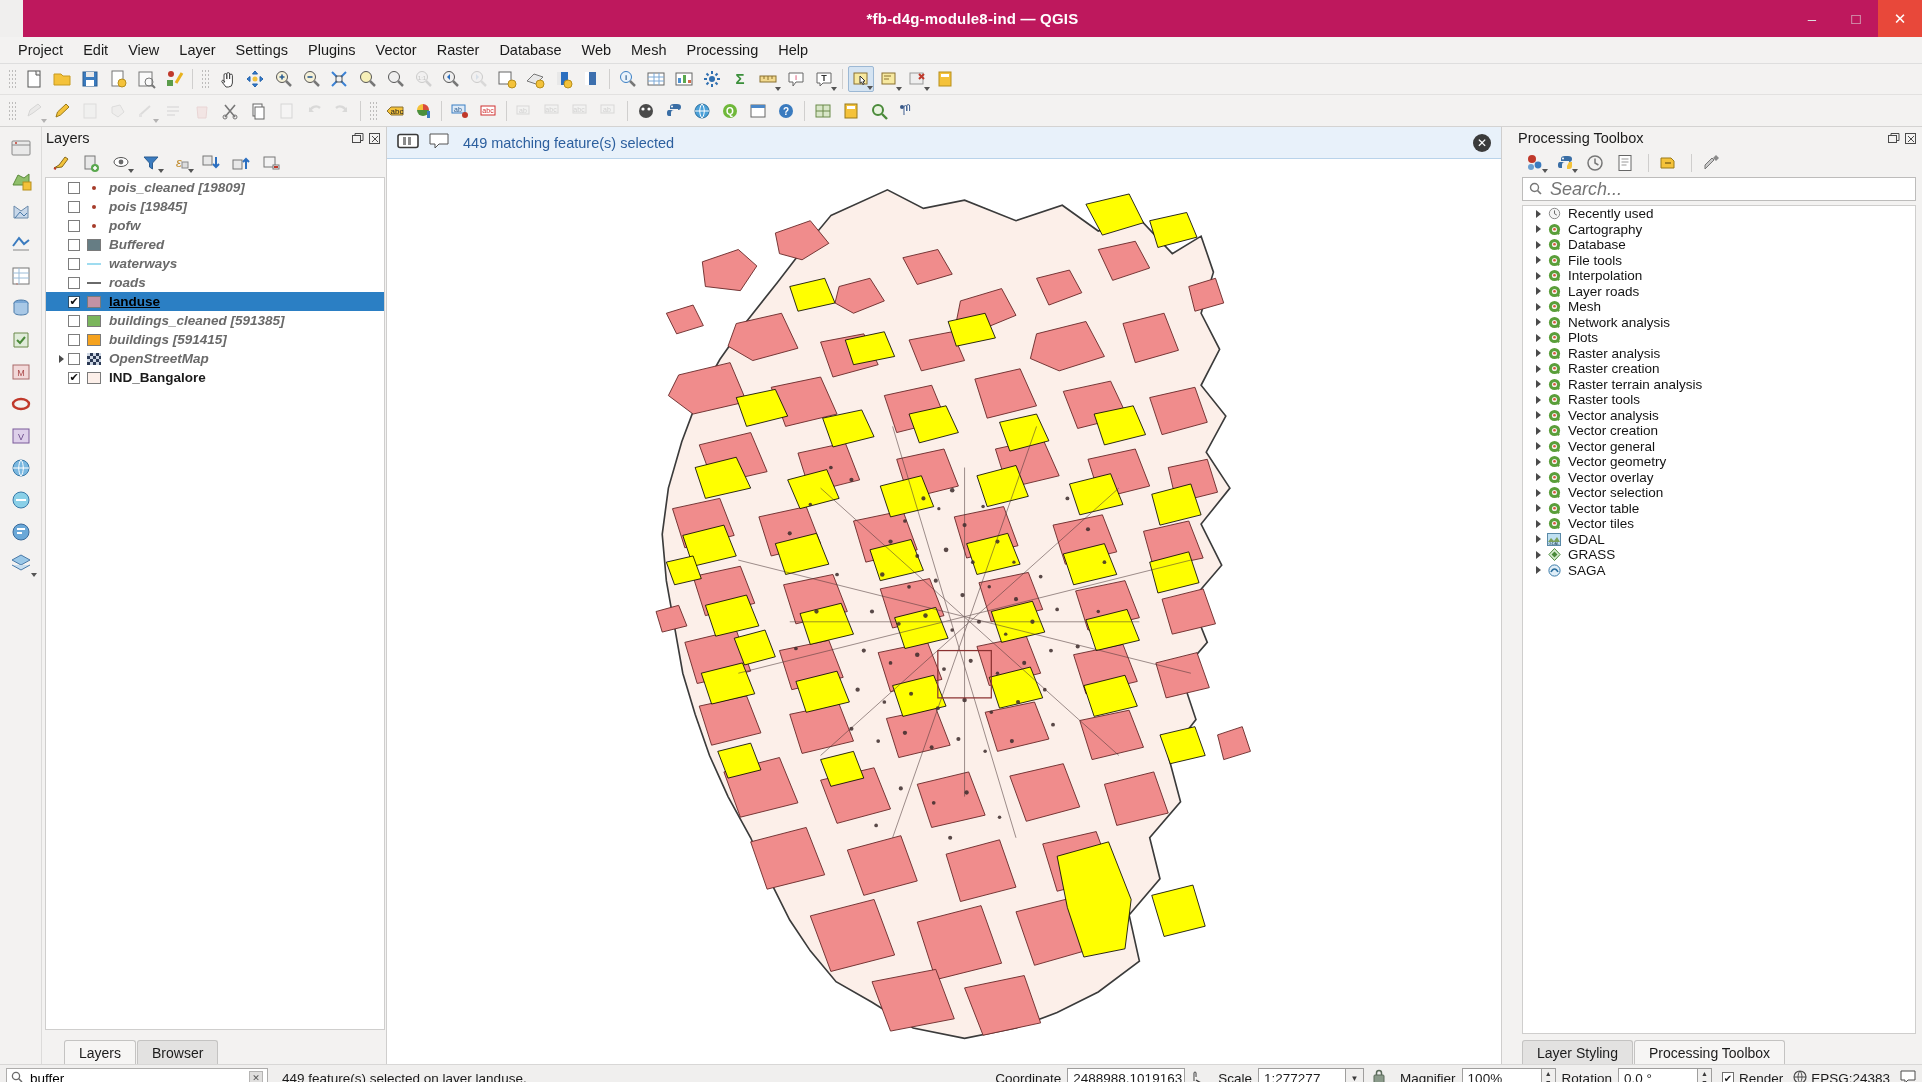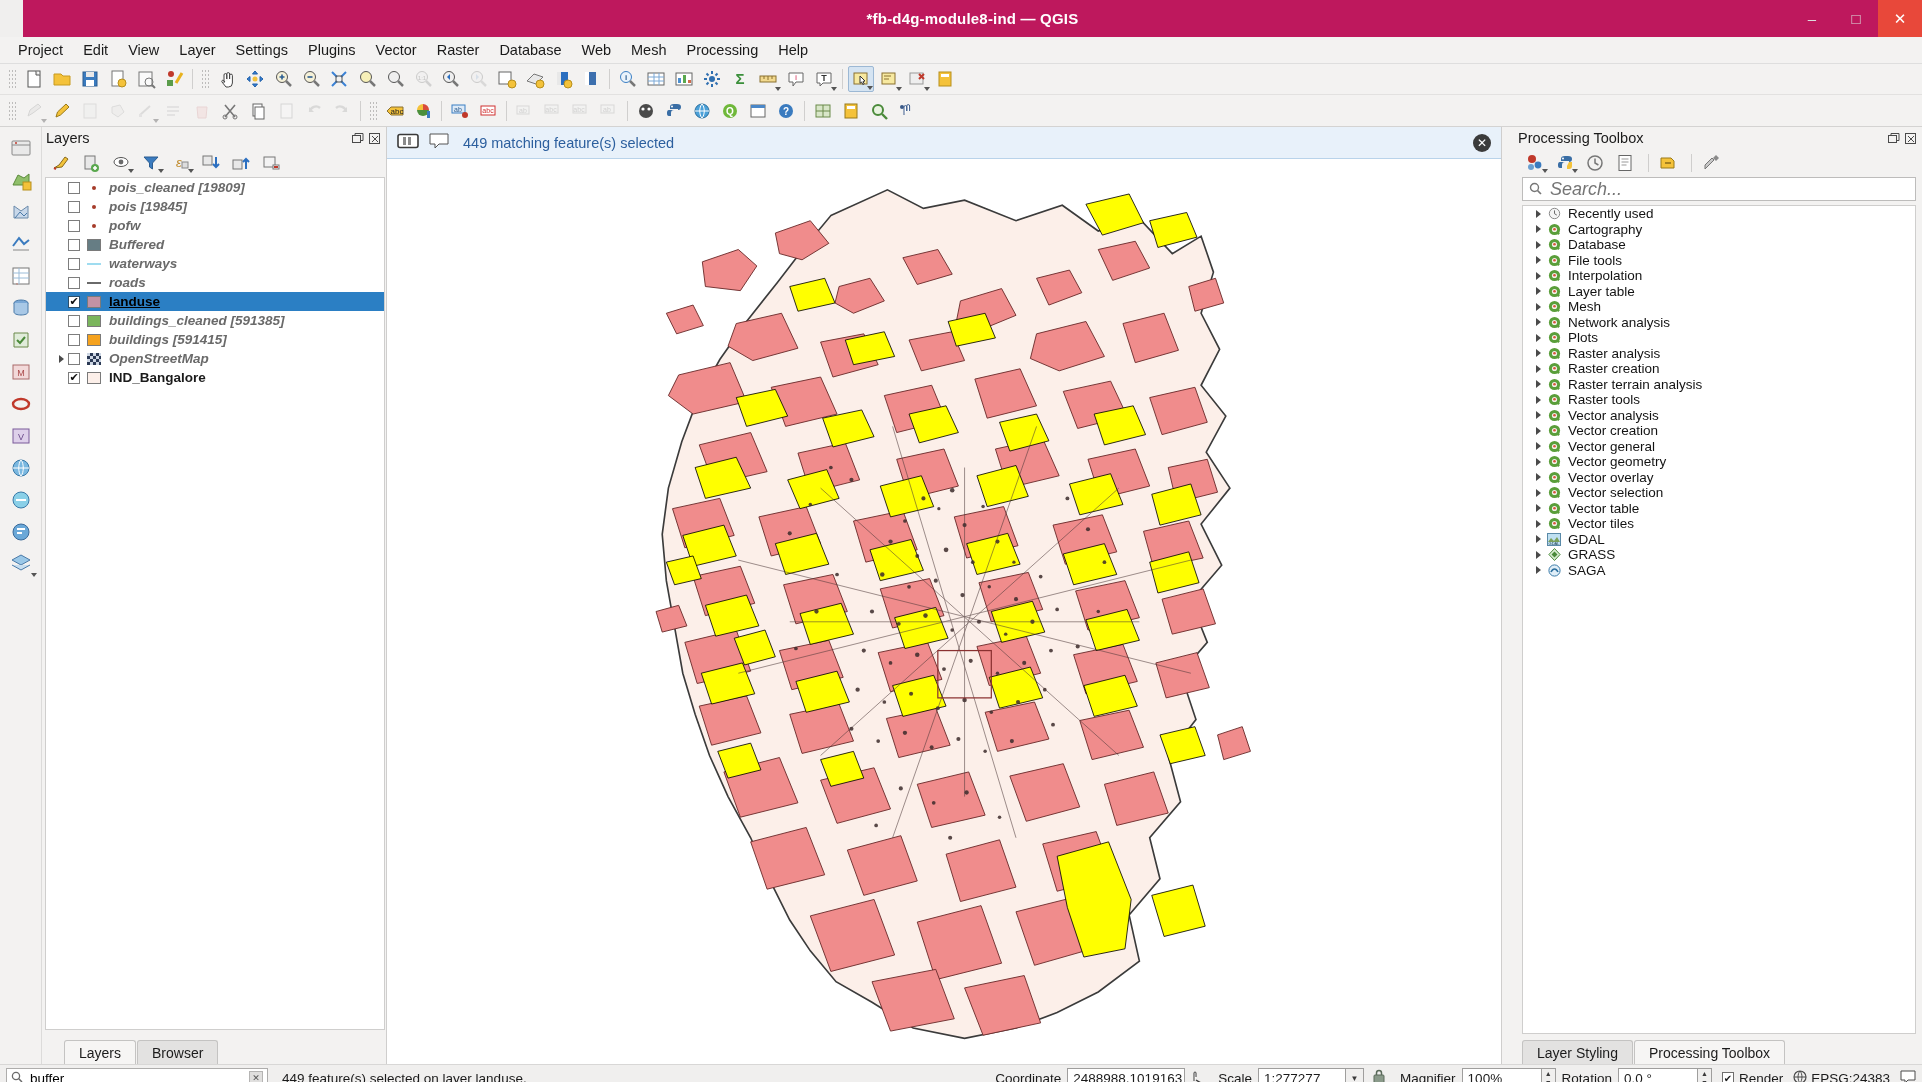--- a/index.html
+++ b/index.html
@@ -1189,21 +1189,21 @@
             <i></i>
           </div>
         <div class="pic">
             <svg width="13" height="13">
               <circle cx="6.5" cy="6.5" r="5.6" fill="#5a9e3a"></circle>
               <path d="M8.5 8.6l2.6 2.6" stroke="#5a9e3a" stroke-width="2.4"></path>
               <circle cx="6.5" cy="6.5" r="2.6" fill="#f0f0e8"></circle>
               <circle cx="6.5" cy="6.2" r="1.3" fill="#d8533a"></circle>
             </svg>
           </div>
-        <span>Layer table</span>
+        <span>Layer roads</span>
       </div>
       <div class="ptrow">
         <div class="exp">
             <i></i>
           </div>
         <div class="pic">
             <svg width="13" height="13">
               <circle cx="6.5" cy="6.5" r="5.6" fill="#5a9e3a"></circle>
               <path d="M8.5 8.6l2.6 2.6" stroke="#5a9e3a" stroke-width="2.4"></path>
               <circle cx="6.5" cy="6.5" r="2.6" fill="#f0f0e8"></circle>

